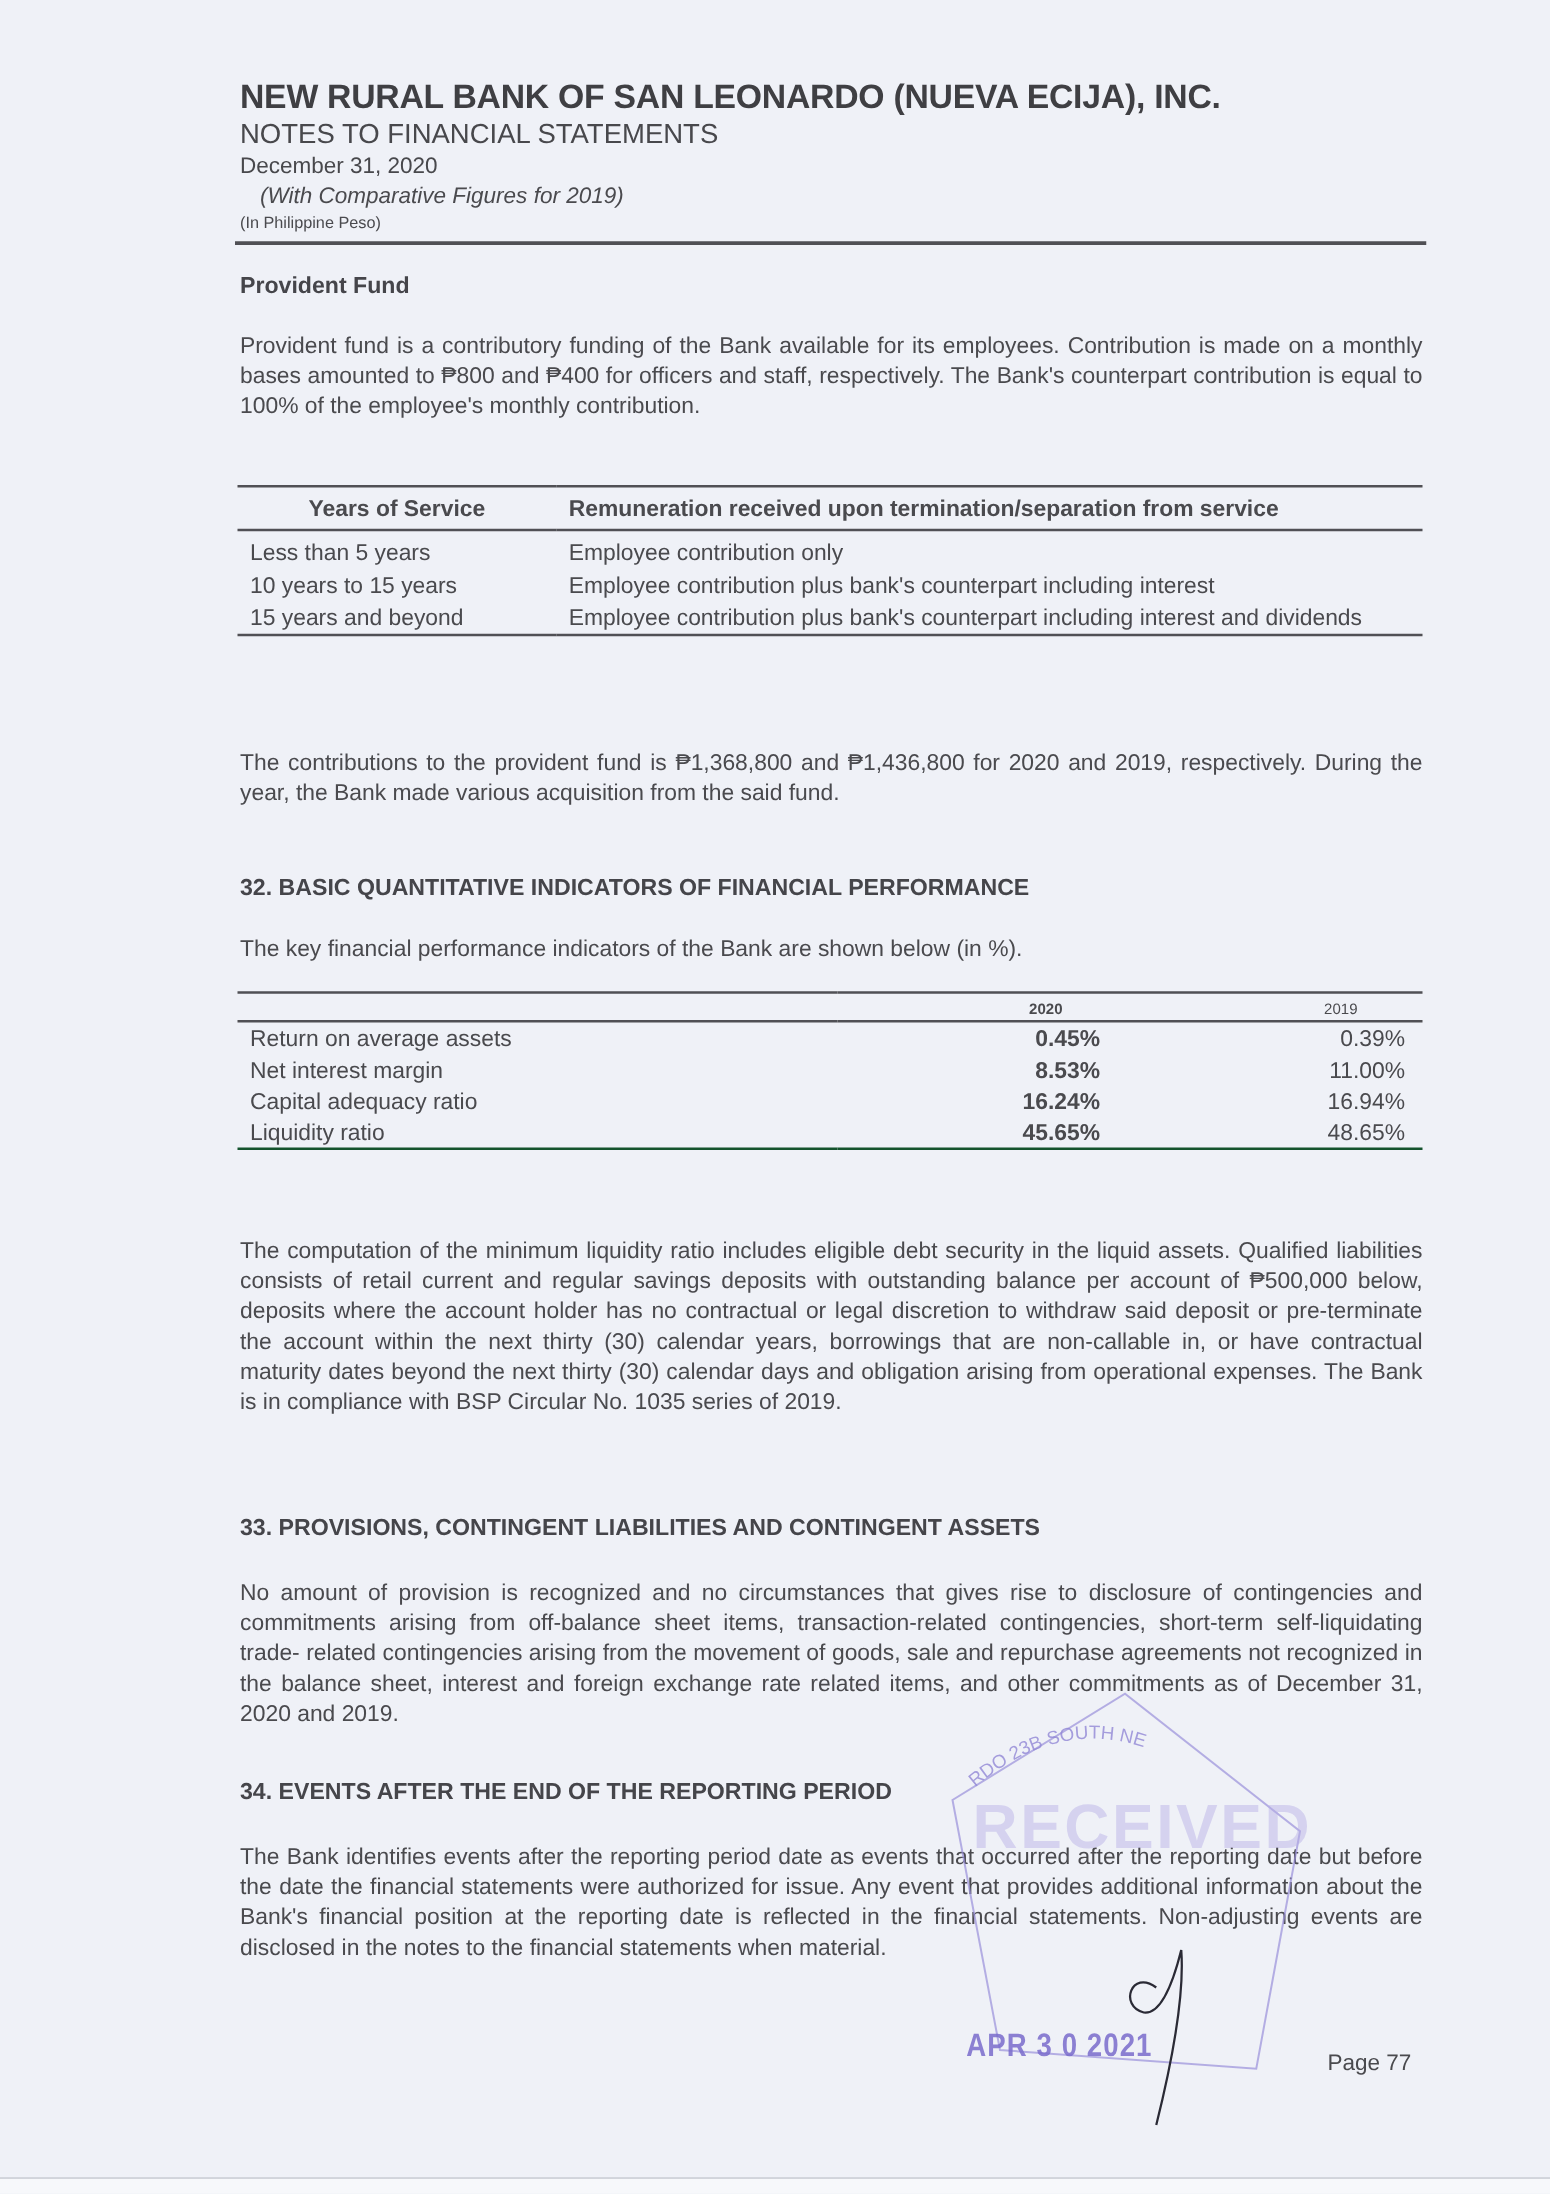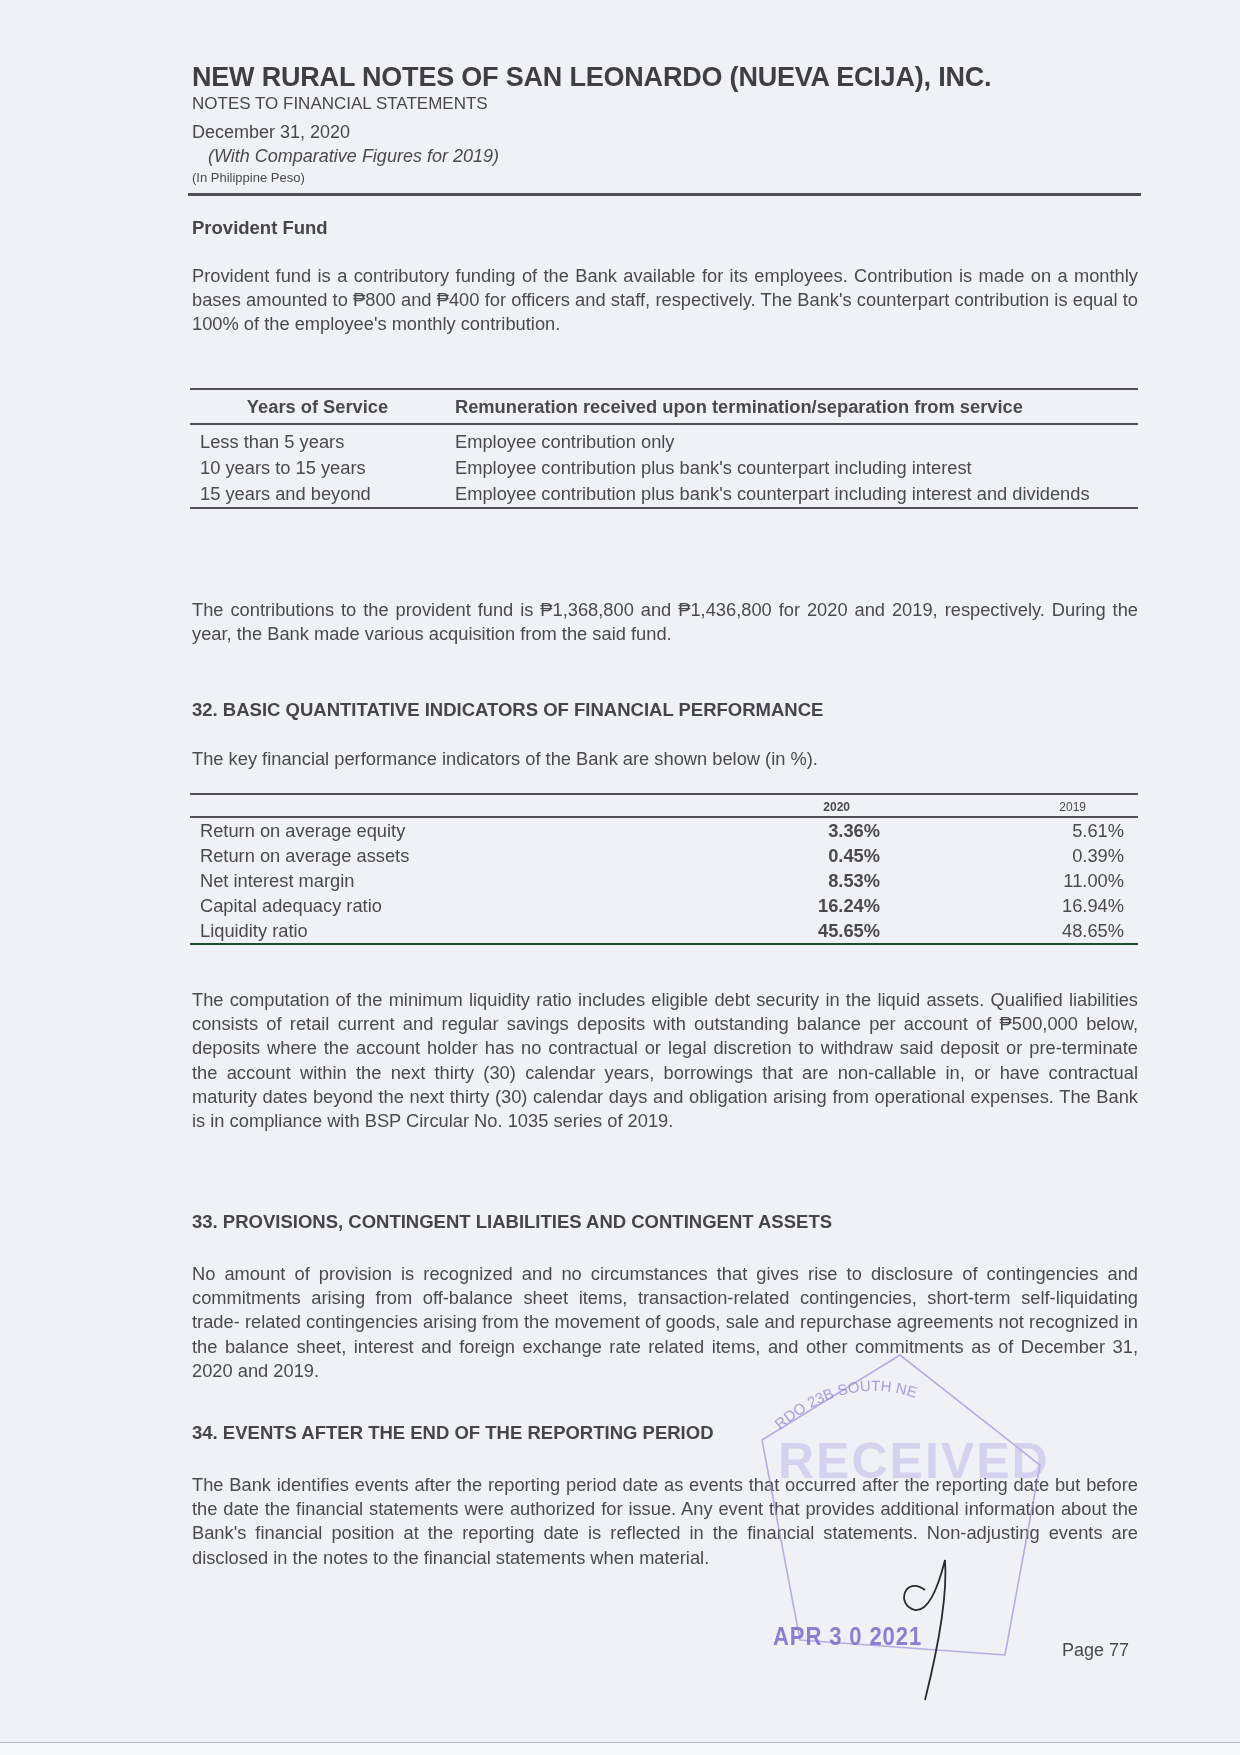--- a/index.html
+++ b/index.html
@@ -15,21 +15,21 @@
       position: absolute; left: 0; top: 0; width: 1240px; height: 1742px;
       background: #eff1f7;
       border-bottom: 1px solid #b8bcc4;
     }
     .bottom-strip {
       position: absolute; left: 0; top: 1743px; width: 1240px; height: 12px; background: #f7f8fb;
     }
 
     
     .hdr-company { position: absolute; left: 192px; top: 62px; font-size: 27px; font-weight: bold; color: #3f3f43; letter-spacing: -0.2px; }
-    .hdr-notes { position: absolute; left: 192px; top: 94px; font-size: 17px; color: #48484c; }
+    .hdr-notes { position: absolute; left: 192px; top: 94px; font-size: 22px; color: #48484c; }
     .hdr-date { position: absolute; left: 192px; top: 122px; font-size: 18px; color: #48484c; }
     .hdr-compar { position: absolute; left: 208px; top: 146px; font-size: 18px; font-style: italic; color: #4a4a4e; }
     .hdr-currency { position: absolute; left: 192px; top: 170px; font-size: 13px; color: #4a4a4e; }
     .hdr-rule { position: absolute; left: 188px; top: 193px; width: 953px; height: 3px; background: #505055; }
 
     .h-sub { font-size: 18.5px; font-weight: bold; color: #45454a; position: absolute; left: 192px; }
     .para { position: absolute; left: 192px; width: 946px; font-size: 18.3px; line-height: 24.2px; text-align: justify; color: #4a4a4e; }
 
     
     .t1 { position: absolute; left: 190px; top: 388px; width: 948px; border-collapse: collapse; font-size: 18.3px; color: #4a4a4e; }
@@ -58,21 +58,21 @@
     .stamp-date { position: absolute; left: 773px; top: 1621px; font-size: 26px; font-weight: bold; color: #7a6ccc; letter-spacing: 1px; transform: scaleX(0.85); transform-origin: left; opacity: 0.85; }
     .stamp-received { position: absolute; left: 778px; top: 1432px; font-size: 50px; font-weight: bold; color: #b6aee6; opacity: 0.45; letter-spacing: 2px; }
     .stamp-arc { font-size: 15px; fill: #9288d6; opacity: 0.8; }
   </style>
 </head>
 <body>
 
 <div class="page"></div>
 <div class="bottom-strip"></div>
 
-<div class="hdr-company">NEW RURAL NOTES OF SAN LEONARDO (NUEVA ECIJA), INC.</div>
+<div class="hdr-company">NEW RURAL BANK OF SAN LEONARDO (NUEVA ECIJA), INC.</div>
 <div class="hdr-notes">NOTES TO FINANCIAL STATEMENTS</div>
 <div class="hdr-date">December 31, 2020</div>
 <div class="hdr-compar">(With Comparative Figures for 2019)</div>
 <div class="hdr-currency">(In Philippine Peso)</div>
 <div class="hdr-rule"></div>
 
 <div class="h-sub" style="top:217px;">Provident Fund</div>
 <div class="para" style="top:264px;">Provident fund is a contributory funding of the Bank available for its employees. Contribution is made on a monthly bases amounted to ₱800 and ₱400 for officers and staff, respectively. The Bank's counterpart contribution is equal to 100% of the employee's monthly contribution.</div>
 
 <table class="t1">
@@ -106,25 +106,20 @@
 <table class="t2">
   <thead>
     <tr>
       <th></th>
       <th class="y20">2020</th>
       <th class="y19">2019</th>
     </tr>
   </thead>
   <tbody>
     <tr>
-      <td>Return on average equity</td>
-      <td class="v20">3.36%</td>
-      <td class="v19">5.61%</td>
-    </tr>
-    <tr>
       <td>Return on average assets</td>
       <td class="v20">0.45%</td>
       <td class="v19">0.39%</td>
     </tr>
     <tr>
       <td>Net interest margin</td>
       <td class="v20">8.53%</td>
       <td class="v19">11.00%</td>
     </tr>
     <tr>

